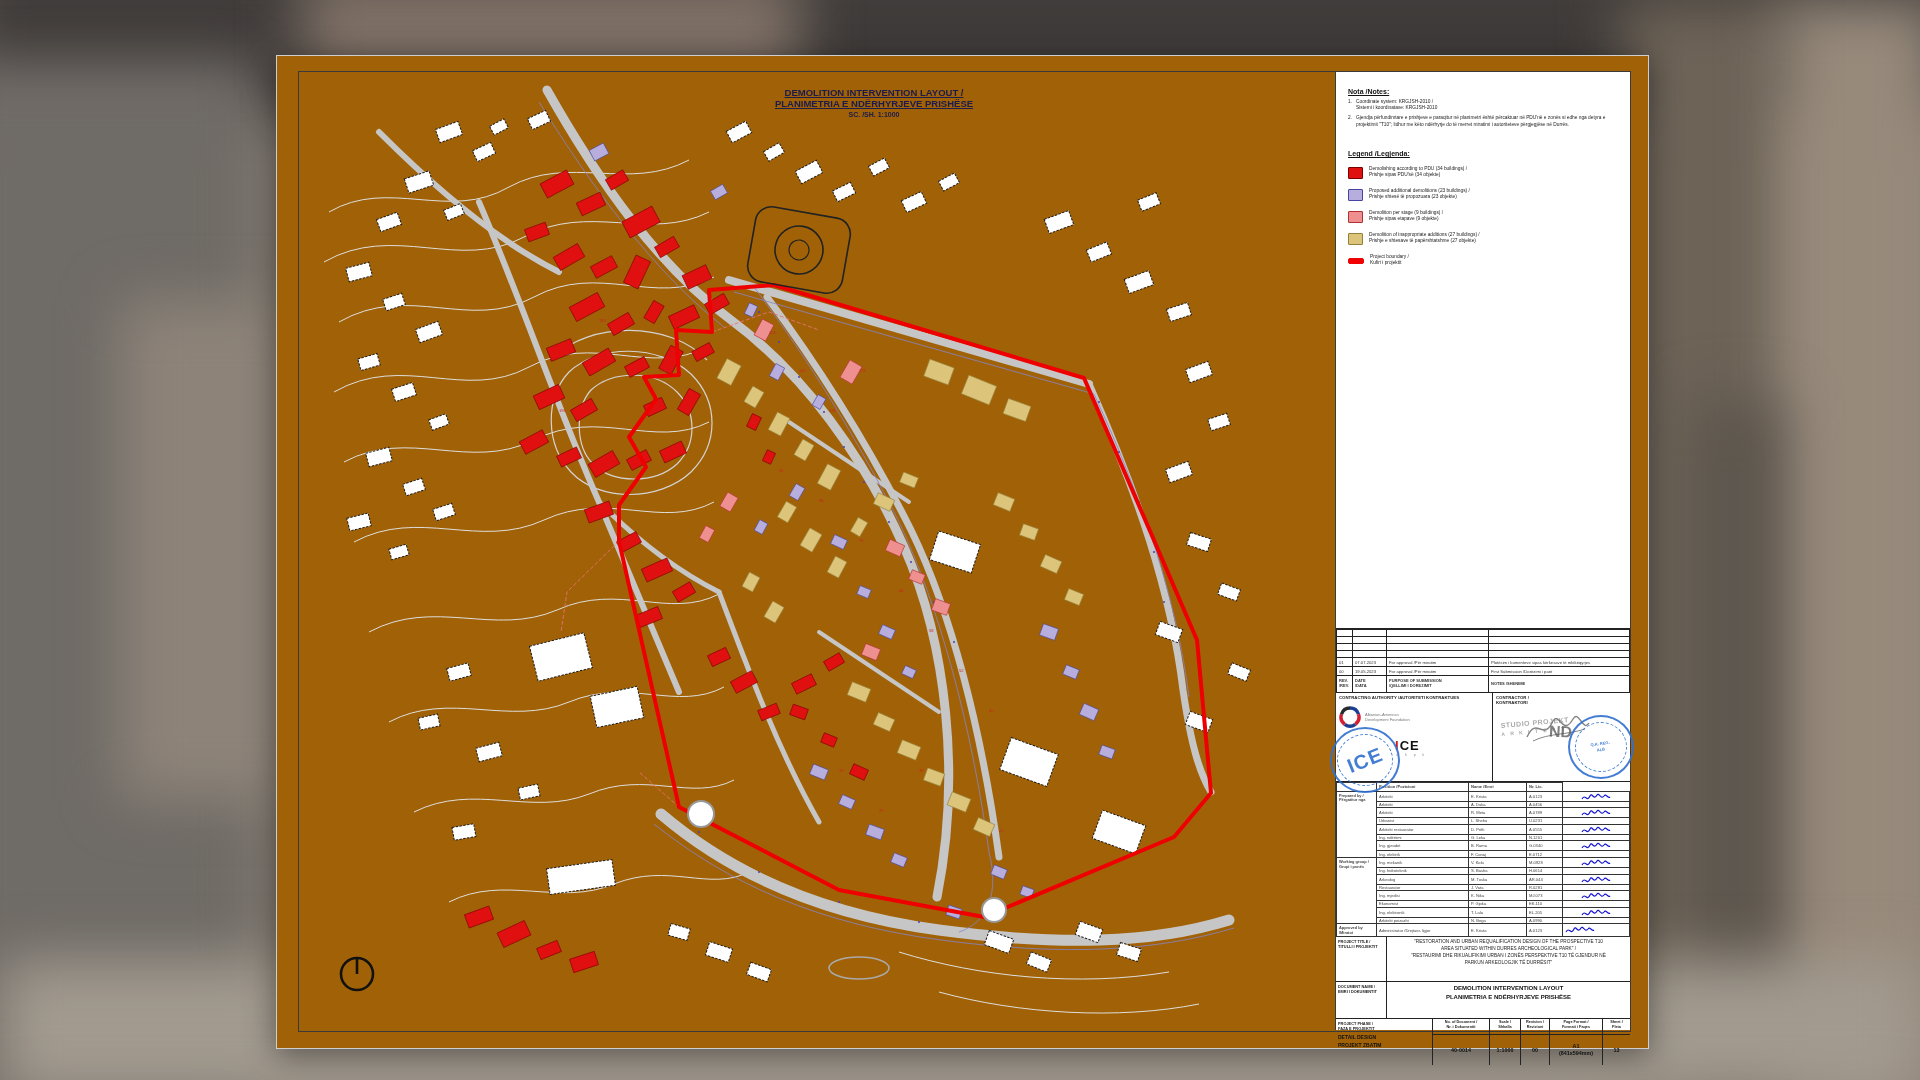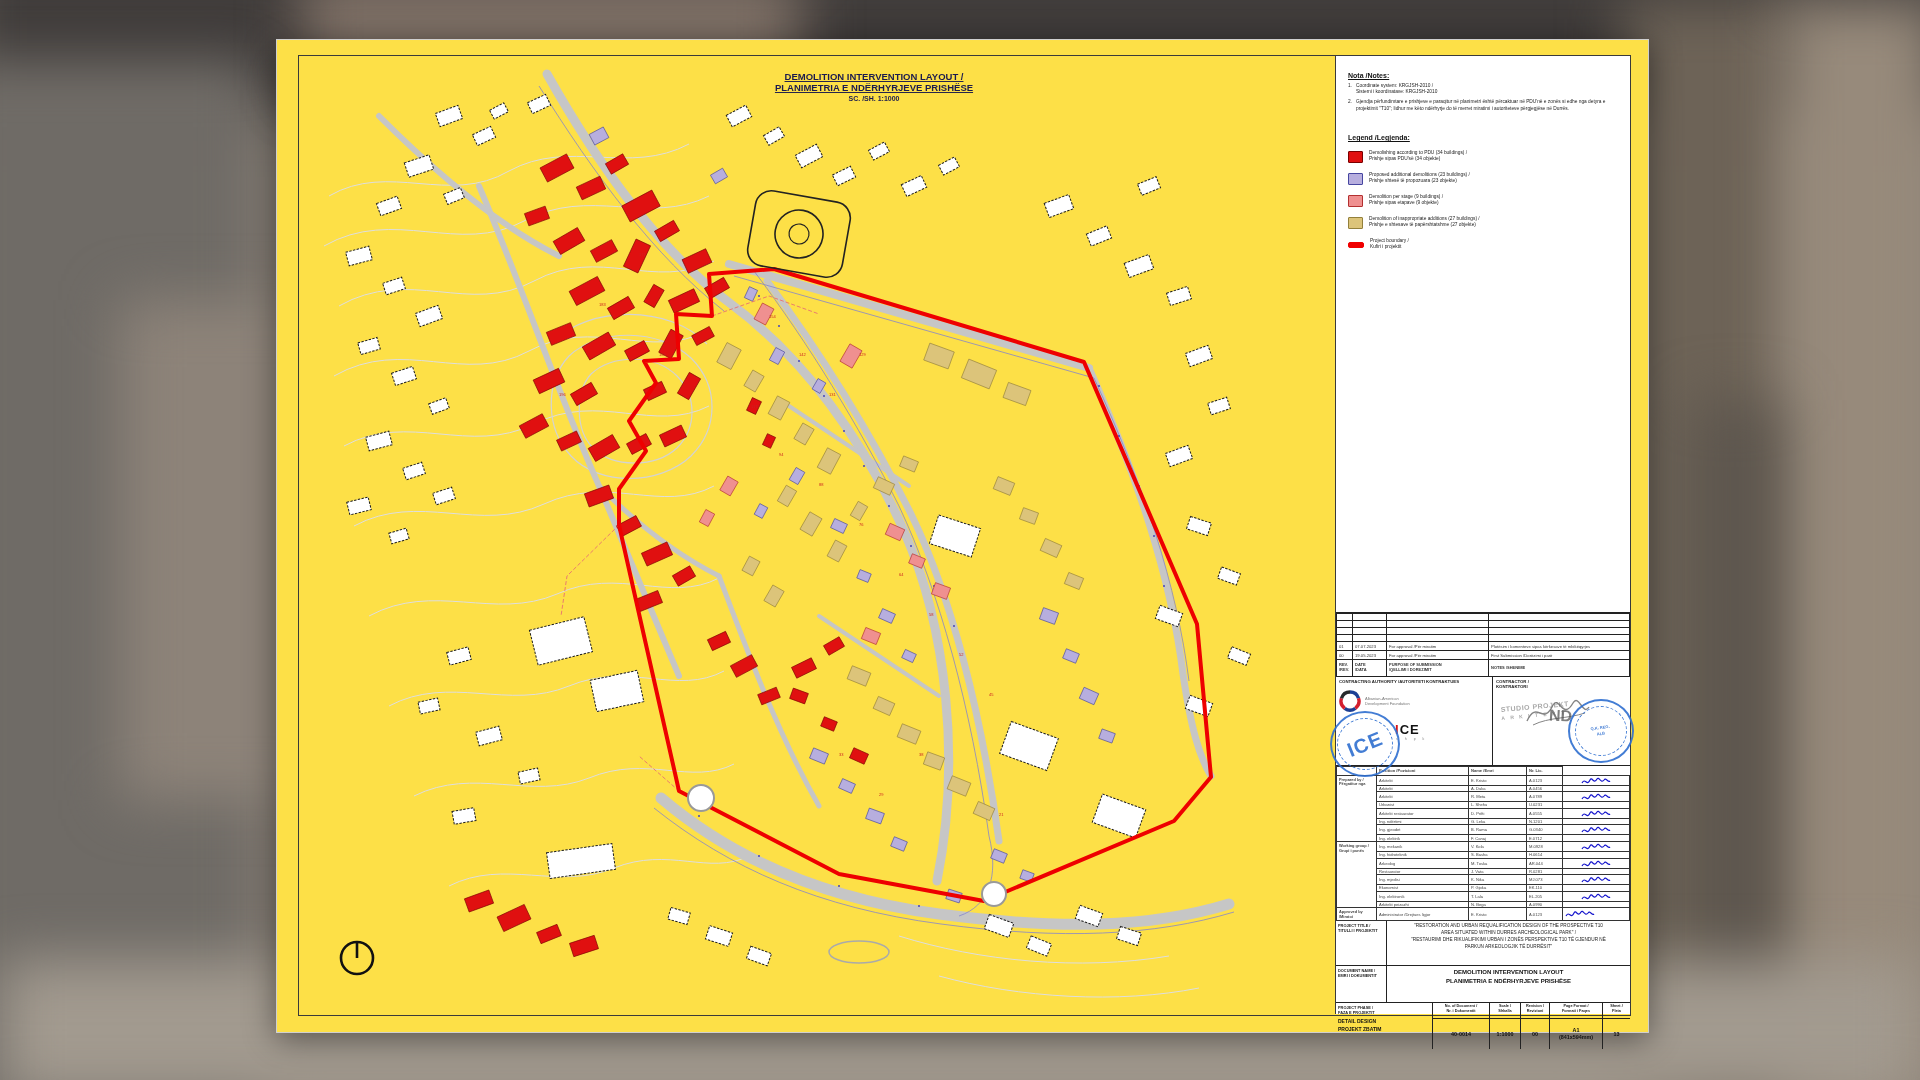--- a/index.html
+++ b/index.html
@@ -1,19 +1,19 @@
 <!DOCTYPE html>
 <html><head>
 <meta charset="utf-8">
 <style>
   html,body{margin:0;padding:0;width:1920px;height:1080px;overflow:hidden;
     font-family:"Liberation Sans",sans-serif;background:#8a8177;}
   .bg{position:absolute;inset:0;overflow:hidden;}
   .blob{position:absolute;filter:blur(28px);}
-  .sheet{position:absolute;left:276px;top:39px;width:1371px;height:992px;background:#fde047;
+  .sheet{position:absolute;left:276px;top:55px;width:1371px;height:992px;background:#a16207;
     box-shadow:0 6px 30px rgba(0,0,0,.45);border:1px solid #cfcfcf;}
   .inner{position:absolute;left:21px;top:15px;width:1331px;height:959px;border:1.5px solid #3a3a3a;}
   .mapwrap{position:absolute;left:22px;top:16px;width:1036px;height:958px;overflow:hidden;}
   svg text{font-family:"Liberation Sans",sans-serif;}
   .contour{fill:none;stroke:#dedede;stroke-width:1;}
   .bowl{fill:none;stroke:#d3d3d3;stroke-width:1.2;}
   .road{fill:none;stroke:#c6c6c6;stroke-linecap:round;}
   .blueline{fill:none;stroke:#8585cc;stroke-width:.8;}
   .redthin{fill:none;stroke:#e87070;stroke-width:.9;stroke-dasharray:4 2;}
   .b-white{fill:#ffffff;stroke:#1c1c1c;stroke-width:1;stroke-dasharray:2.4 1.4;}

